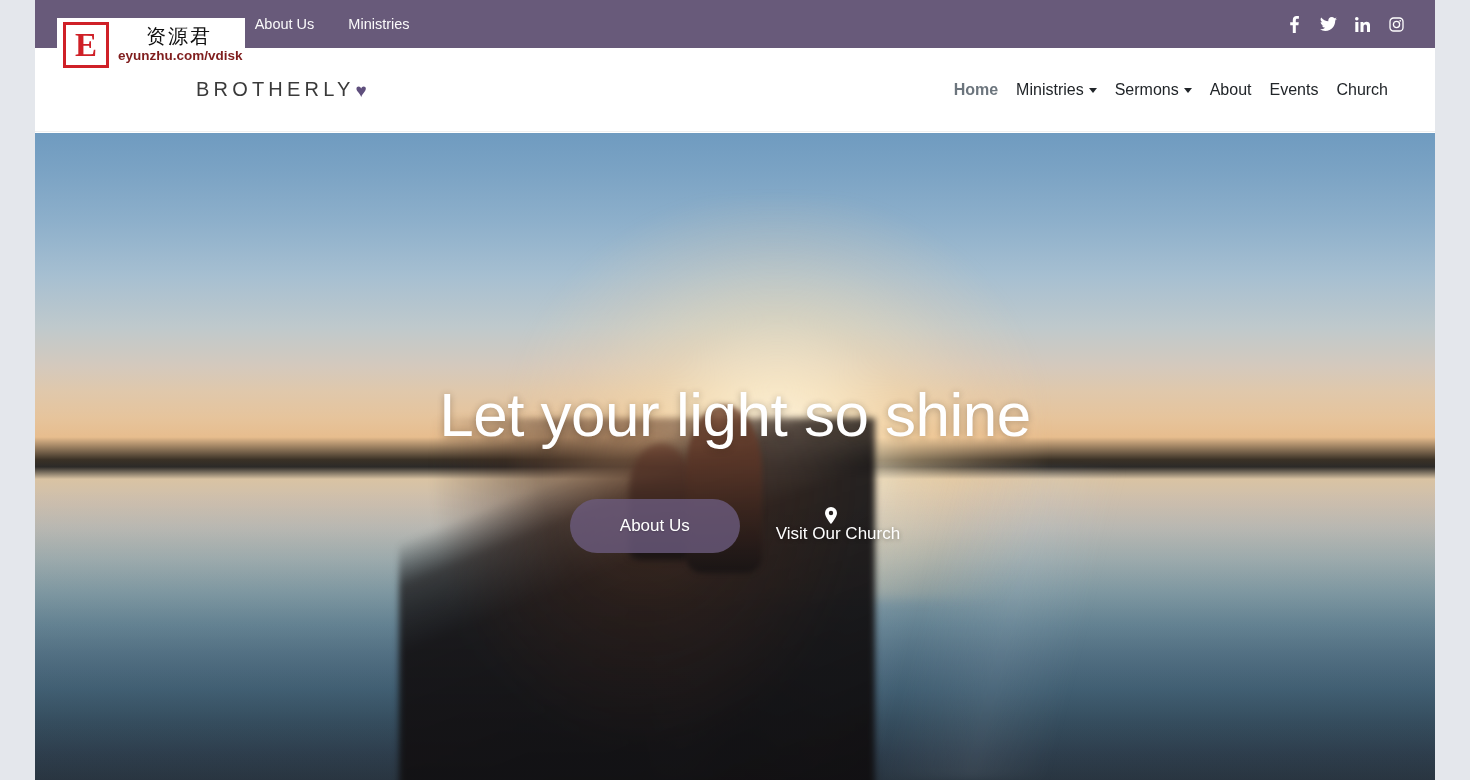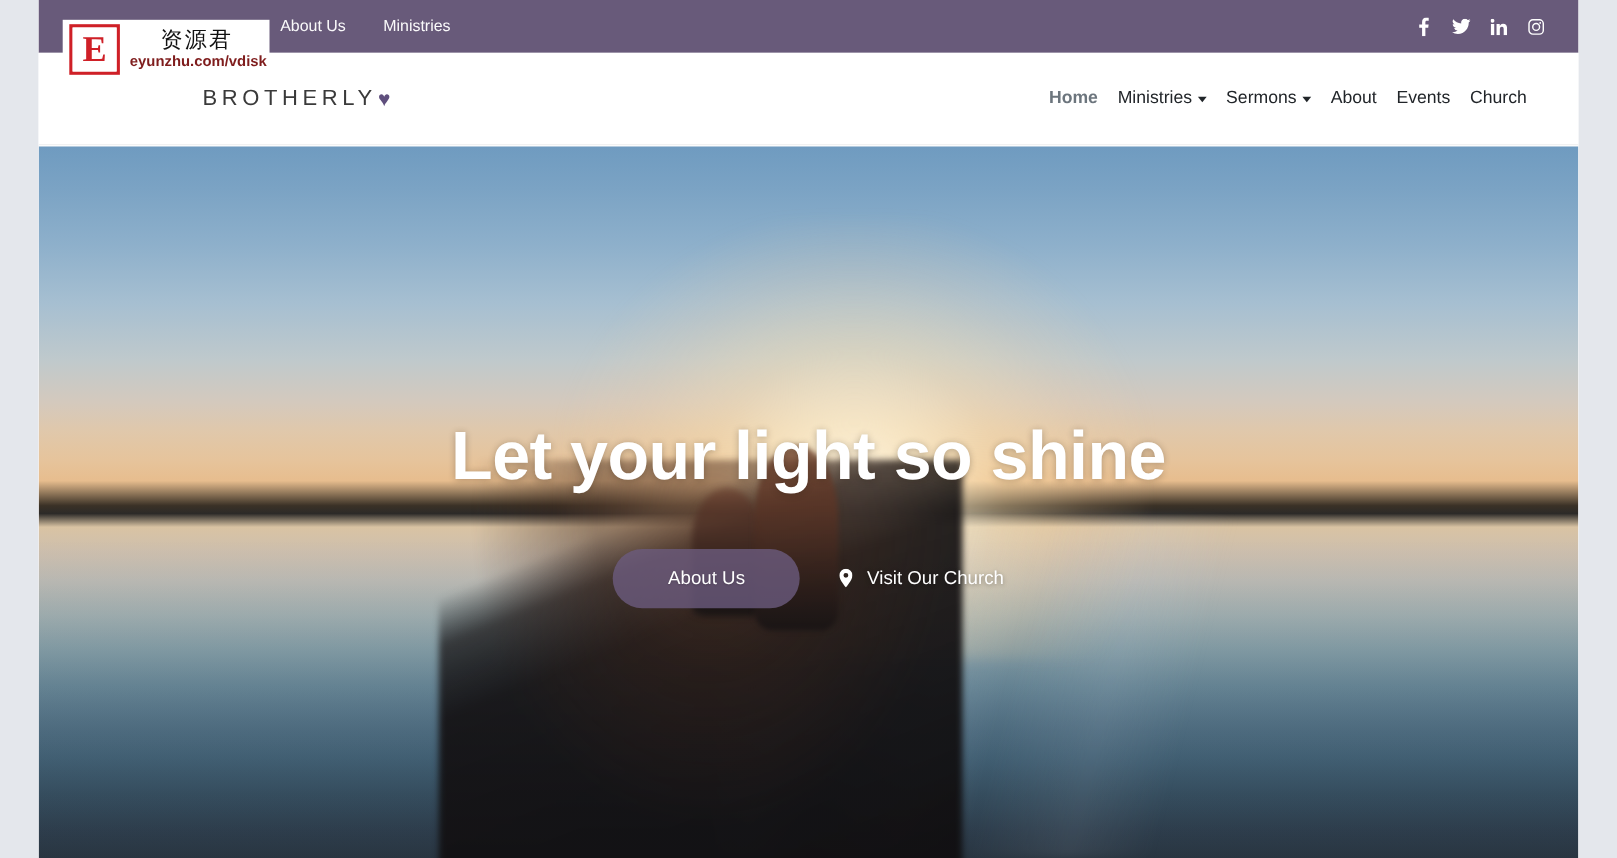--- a/index.html
+++ b/index.html
@@ -56,21 +56,21 @@
     color:#ffffff;
   }
   .social-link svg { display:block; }
 
   
   .mainheader {
     position:absolute; left:0; top:48px;
     width:1400px; height:84px;
     background:#ffffff;
     display:flex; align-items:center;
-    padding:0 38px 0 4px;
+    padding:0 38px 0 16px;
     border-bottom:1px solid #f0f0f0;
   }
   .brand {
     display:flex; align-items:center;
     margin-left:145px;
     text-decoration:none;
   }
   .brand-text {
     font-size:20px;
     letter-spacing:4.2px;
@@ -222,21 +222,21 @@
 
   .hero-content {
     position:absolute; inset:0;
     display:flex; flex-direction:column;
     align-items:center;
     padding-top:240px;
   }
   .hero-title {
     color:#ffffff;
     font-size:62px;
-    font-weight:700;
+    font-weight:400;
     line-height:1.35;
     text-align:center;
     max-width:760px;
     letter-spacing:-0.5px;
     text-shadow:0 1px 7px rgba(40,30,20,.30);
   }
   .hero-actions {
     display:flex; align-items:center;
     margin-top:42px;
     gap:0;
@@ -252,20 +252,21 @@
     font-family:inherit;
     text-shadow:0 1px 2px rgba(0,0,0,.18);
   }
   .visit-link {
     display:flex; align-items:center;
     margin-left:36px;
     color:#ffffff;
     font-size:17px;
     text-decoration:none;
     text-shadow:0 1px 4px rgba(0,0,0,.35);
+    flex-direction:column;
   }
   .visit-link .pin { margin-right:13px; display:flex; }
 
   
   .watermark {
     position:absolute;
     left:22px; top:18px;
     width:188px; height:54px;
     background:#ffffff;
     display:flex; align-items:center;

